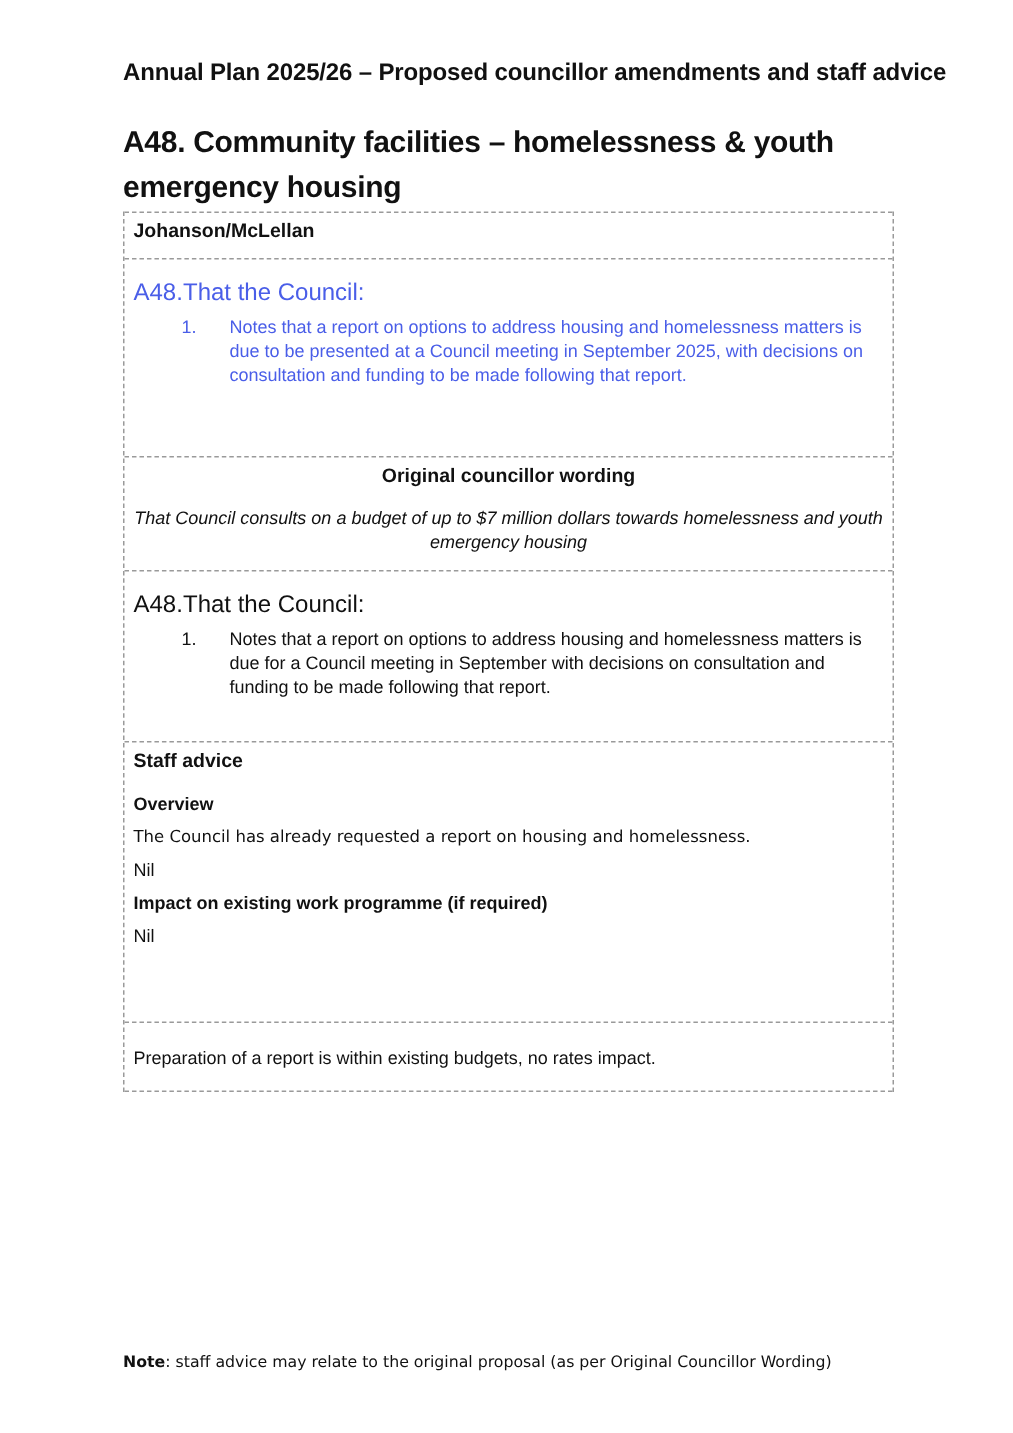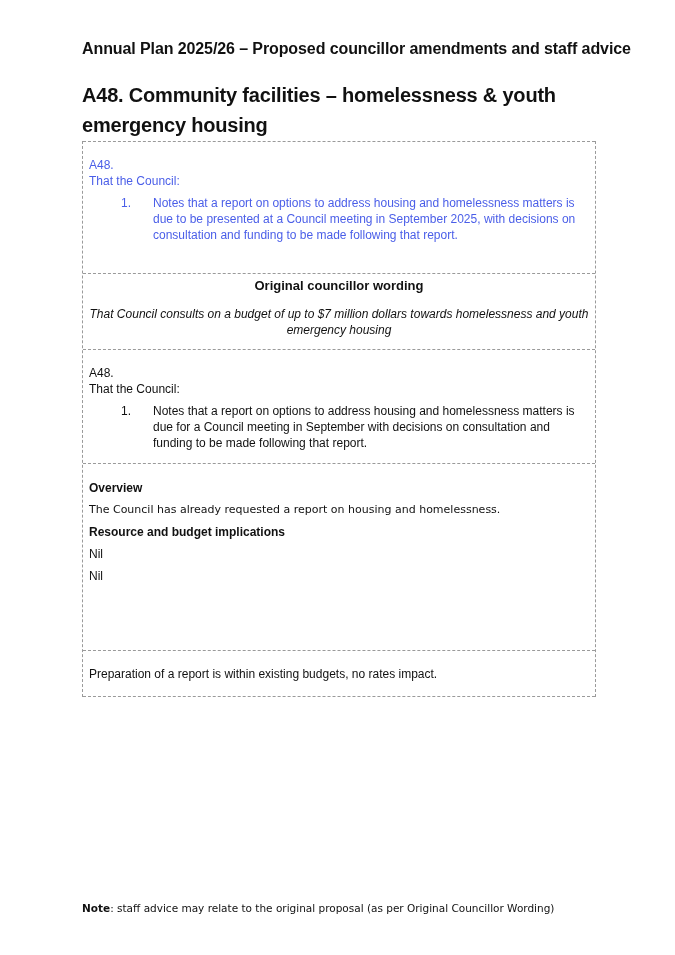--- a/index.html
+++ b/index.html
@@ -20,21 +20,21 @@
     border-left: 1px dashed #9a9a9a; border-right: 1px dashed #9a9a9a;
   }
   .cell {
     border-top: 1px dashed #9a9a9a;
     padding: 3px 6px 0 6px; box-sizing: border-box;
   }
   .cell.last { border-bottom: 1px dashed #9a9a9a; }
   .cell-head { font-size: 13px; font-weight: bold; line-height: 17px; }
   .p { font-size: 12px; line-height: 16px; margin: 0; }
   .blue { color: #4a5ee8; }
-  .res-line { display: flex; font-size: 12px; line-height: 16px; flex-direction: column; }
+  .res-line { display: flex; font-size: 16px; line-height: 16px; }
   .res-code { width: 33px; }
   .item { display: flex; margin-left: 32px; font-size: 12px; line-height: 16px; }
   .item-num { width: 32px; flex: none; }
   .item-text { flex: 1; }
   .sub-head { font-size: 12px; font-weight: bold; line-height: 16px; }
   .sans2 { font-family: "DejaVu Sans", sans-serif; font-size: 11px; }
   .footer-note {
     position: absolute; left: 82px; top: 902px;
     font-family: "DejaVu Sans", sans-serif; font-size: 10.5px;
   }
@@ -42,20 +42,23 @@
 </style>
 </head>
 <body>
 
 <div class="running-header">Annual Plan 2025/26 – Proposed councillor amendments and staff advice</div>
 
 <div class="doc-title">A48. Community facilities – homelessness &amp; youth emergency housing</div>
 
 <div class="table">
 
+  <div class="cell" style="height:31px;">
+    <div class="cell-head">Johanson/McLellan</div>
+  </div>
 
   <div class="cell" style="height:132px;">
     <div class="res-line blue" style="margin-top:12px;">
       <span class="res-code">A48.</span>
       <span>That the Council:</span>
     </div>
     <div class="item blue" style="margin-top:6px;">
       <span class="item-num">1.</span>
       <span class="item-text">Notes that a report on options to address housing and homelessness matters is due to be presented at a Council meeting in September 2025, with decisions on consultation and funding to be made following that report.</span>
     </div>
@@ -71,24 +74,25 @@
       <span class="res-code">A48.</span>
       <span>That the Council:</span>
     </div>
     <div class="item" style="margin-top:6px;">
       <span class="item-num">1.</span>
       <span class="item-text">Notes that a report on options to address housing and homelessness matters is due for a Council meeting in September with decisions on consultation and funding to be made following that report.</span>
     </div>
   </div>
 
   <div class="cell" style="height:187px;">
+    <div class="cell-head">Staff advice</div>
     <div class="sub-head" style="margin-top:13px;">Overview</div>
     <p class="p sans2" style="margin-top:6px;">The Council has already requested a report on housing and homelessness.</p>
-    <div class="sub-head" style="margin-top:6px;">Resource and budget implications</div>
     <p class="p" style="margin-top:6px;">Nil</p>
+    <div class="sub-head" style="margin-top:6px;">Impact on existing work programme (if required)</div>
     <p class="p" style="margin-top:6px;">Nil</p>
   </div>
 
   <div class="cell last" style="height:47px;">
     <p class="p" style="margin-top:12px;">Preparation of a report is within existing budgets, no rates impact.</p>
   </div>
 
 </div>
 
 <div class="footer-note">

